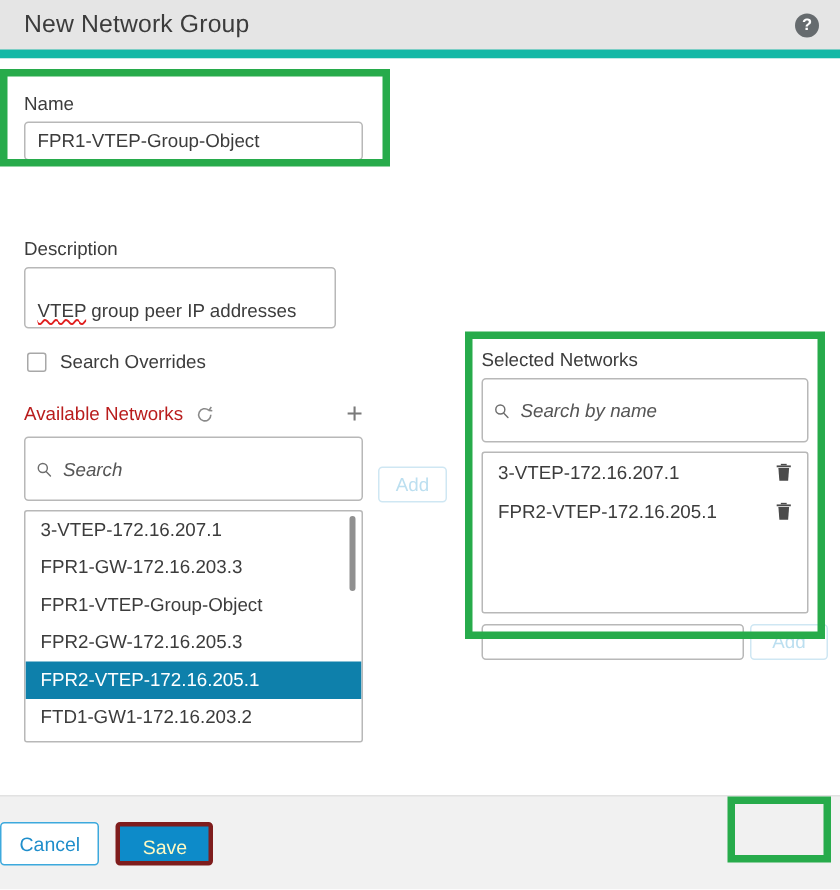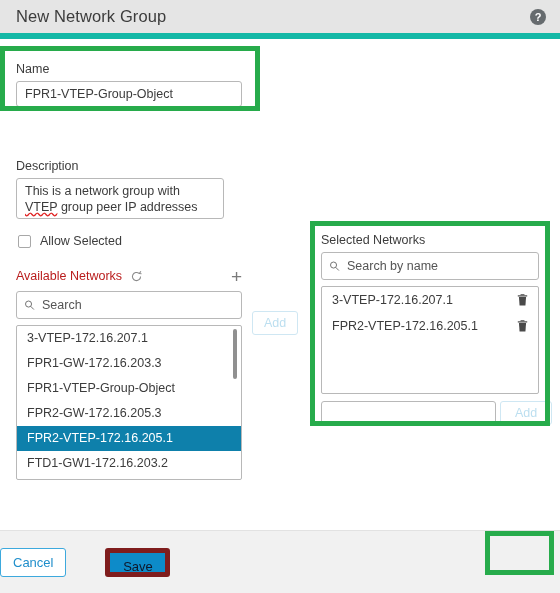--- a/index.html
+++ b/index.html
@@ -201,29 +201,30 @@
     transform: translateY(-50%);
     width: 11px;
     height: 11px;
     color: #6e6e6e;
     pointer-events: none;
     display: flex;
   }
   .search-input {
     width: 100%;
     box-sizing: border-box;
-    height: 28px;
+    height: 43px;
     border: 1px solid #b8b8b8;
     border-radius: 3px;
     background: #ffffff;
     font-family: "Liberation Sans", sans-serif;
     font-size: 12.5px;
     color: #b91c1c;
     padding: 0 8px 0 25px;
     outline: none;
+    font-style: italic;
   }
   .search-input::placeholder { color: #555; opacity: 1; }
 
   .list-box {
     border: 1px solid #b8b8b8;
     border-radius: 2px;
     background: #ffffff;
     height: 155px;
     box-sizing: border-box;
     overflow: hidden;
@@ -376,24 +377,23 @@
     cursor: pointer;
     user-select: none;
     padding: 0 12px;
   }
   .btn-cancel {
     border: 1px solid #3da9dd;
     background: #ffffff;
     color: #1f8ecb;
   }
   .btn-save {
-    border: 5px solid #7f1d1d;
+    border: 3px solid #7f1d1d;
     background: #0d8bc9;
-    color: #0f172a;
-    margin-left: 28px;
+    color: #fef9c3;
   }
 </style>
 </head>
 <body>
 
 <div class="dialog">
 
   <div class="dialog-header">
     <div class="dialog-title">New Network Group</div>
     <div class="help-icon">?</div>
@@ -404,26 +404,26 @@
     <div class="hl hl-name"></div>
     <div class="hl hl-selected"></div>
 
     <div class="block-name">
       <div class="field-label">Name</div>
       <input class="text-input" type="text" value="FPR1-VTEP-Group-Object" style="">
     </div>
 
     <div class="block-desc">
       <div class="field-label">Description</div>
-      <div class="desc-area"><span>This is a network group with</span><br><span class="misspelled">VTEP</span><span> group peer IP addresses</span></div>
+      <div class="desc-area"><br><span class="misspelled">VTEP</span><span> group peer IP addresses</span></div>
     </div>
 
     <div class="block-override">
       <div class="checkbox"></div>
-      <div class="checkbox-label">Allow Selected</div>
+      <div class="checkbox-label">Search Overrides</div>
     </div>
 
     <div class="block-available">
       <div class="list-header">
         <span class="list-header-title">Available Networks</span>
         <span class="refresh-icon">
           <svg viewBox="0 0 16 16" width="13" height="13" fill="none" stroke="currentColor" stroke-width="1.3">
             <path d="M13 8A5 5 0 1 1 11.2 4.2"></path>
             <path d="M13.4 1.6 L11.4 4.4 L14.2 4.7" stroke-linejoin="round"></path>
           </svg>

